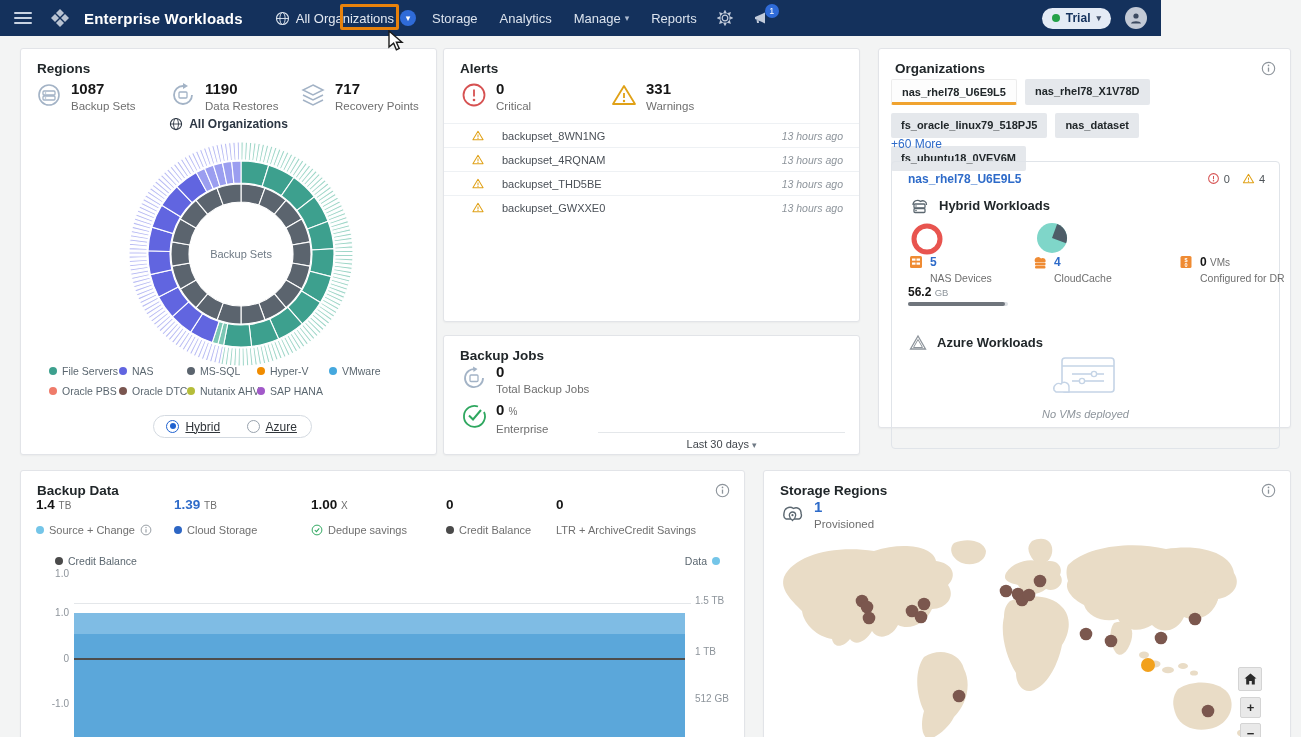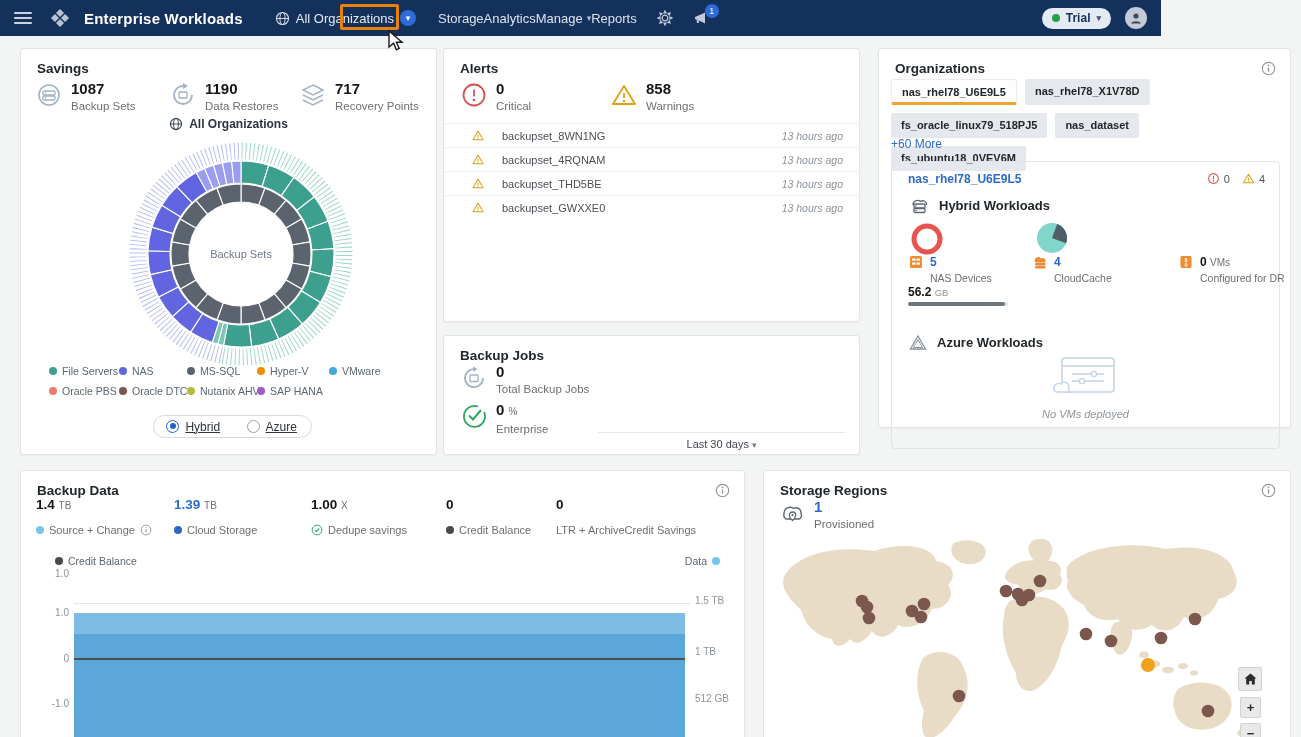--- a/index.html
+++ b/index.html
@@ -8,21 +8,21 @@
   .page { position:relative; width:1301px; height:737px; overflow:hidden; }
 
   
   .nav { position:absolute; left:0; top:0; width:1161px; height:36px; background:#14315c; display:flex; align-items:center; padding:0 14px; gap:14px; }
   .nav .hamburger { width:18px; height:12px; display:flex; flex-direction:column; justify-content:space-between; cursor:pointer; }
   .nav .hamburger span { display:block; height:2px; background:#c9d3e2; border-radius:1px; }
   .nav .logo { width:20px; height:20px; margin-left:4px; }
   .nav .app-title { color:#fff; font-size:15px; font-weight:700; letter-spacing:.2px; margin-right:18px; white-space:nowrap; }
   .nav .org-selector { display:flex; align-items:center; gap:6px; color:#e3e9f2; font-size:13px; cursor:pointer; }
   .nav .chev-badge { width:16px; height:16px; border-radius:50%; background:#2f6bd8; color:#fff; font-size:9px; display:flex; align-items:center; justify-content:center; }
-  .nav .nav-items { display:flex; align-items:center; margin-left:8px; }
+  .nav .nav-items { display:flex; align-items:center; gap:22px; margin-left:2px; }
   .nav .nav-item { color:#dbe3ee; font-size:13px; cursor:pointer; white-space:nowrap; display:flex; align-items:center; gap:4px; }
   .nav .nav-item .chev { font-size:9px; color:#aebbd0; }
   .nav .icon-btn { margin-left:6px; cursor:pointer; position:relative; display:flex; }
   .nav .badge { position:absolute; top:-7px; right:-9px; min-width:14px; height:14px; border-radius:50%; background:#2f6bd8; color:#fff; font-size:9px; display:flex; align-items:center; justify-content:center; }
   .nav .spacer { flex:1; }
   .trial-pill { display:flex; align-items:center; gap:6px; background:#e4ebf5; border-radius:11px; height:21px; padding:0 10px; font-size:12px; color:#14315c; font-weight:600; cursor:pointer; }
   .trial-pill .dot { width:8px; height:8px; border-radius:50%; background:#24a148; }
   .trial-pill .chev { font-size:9px; color:#44526b; }
   .avatar { width:22px; height:22px; border-radius:50%; background:#c3cad6; display:flex; align-items:center; justify-content:center; cursor:pointer; }
 
@@ -186,21 +186,21 @@
         </svg>
     </div>
   </header>
 
   <div class="highlight-box"></div>
   <svg class="cursor" width="17" height="22" viewBox="0 0 17 22">
     <path d="M1 1 L1 17 L5.6 13.2 L8.4 19.8 L11.2 18.5 L8.4 12.2 L14 12.2 Z" fill="#fff" stroke="#1a1a1a" stroke-width="1.4"></path>
   </svg>
 
   <section class="card" id="card-summary">
-    <div class="card-title">Savings</div>
+    <div class="card-title">Regions</div>
     <div class="stat" style="left:14px; top:32px;">
       <svg class="st-icon" viewBox="0 0 28 28">
           <circle cx="14" cy="14" r="10" fill="none" stroke="#a3b3c6" stroke-width="1.6"></circle>
           <rect x="8" y="10" width="12" height="4" rx="1" fill="none" stroke="#a3b3c6" stroke-width="1.3"></rect>
           <rect x="8" y="15" width="12" height="4" rx="1" fill="none" stroke="#a3b3c6" stroke-width="1.3"></rect>
           <circle cx="10.5" cy="12" r=".8" fill="#a3b3c6"></circle>
           <circle cx="10.5" cy="17" r=".8" fill="#a3b3c6"></circle>
         </svg>
       <div>
           <div class="st-val">1087</div>
@@ -513,21 +513,21 @@
           <div class="st-lbl">Critical</div>
         </div>
     </div>
     <div class="stat" style="left:166px; top:32px;">
       <svg class="st-icon" viewBox="0 0 28 28">
           <path d="M14 5 L25 23 H3 Z" fill="none" stroke="#e0a117" stroke-width="1.8" stroke-linejoin="round"></path>
           <line x1="14" y1="12" x2="14" y2="17" stroke="#e0a117" stroke-width="1.8"></line>
           <circle cx="14" cy="20" r="1.2" fill="#e0a117"></circle>
         </svg>
       <div>
-          <div class="st-val">858</div>
+          <div class="st-val">331</div>
           <div class="st-lbl">Warnings</div>
         </div>
     </div>
     <div class="alert-rows">
         <div class="alert-row">
           <svg width="14" height="13" viewBox="0 0 28 28">
             <path d="M14 5 L25 23 H3 Z" fill="none" stroke="#e0a117" stroke-width="2.2" stroke-linejoin="round"></path>
             <line x1="14" y1="12" x2="14" y2="17" stroke="#e0a117" stroke-width="2.2"></line>
             <circle cx="14" cy="20" r="1.5" fill="#e0a117"></circle>
           </svg>

